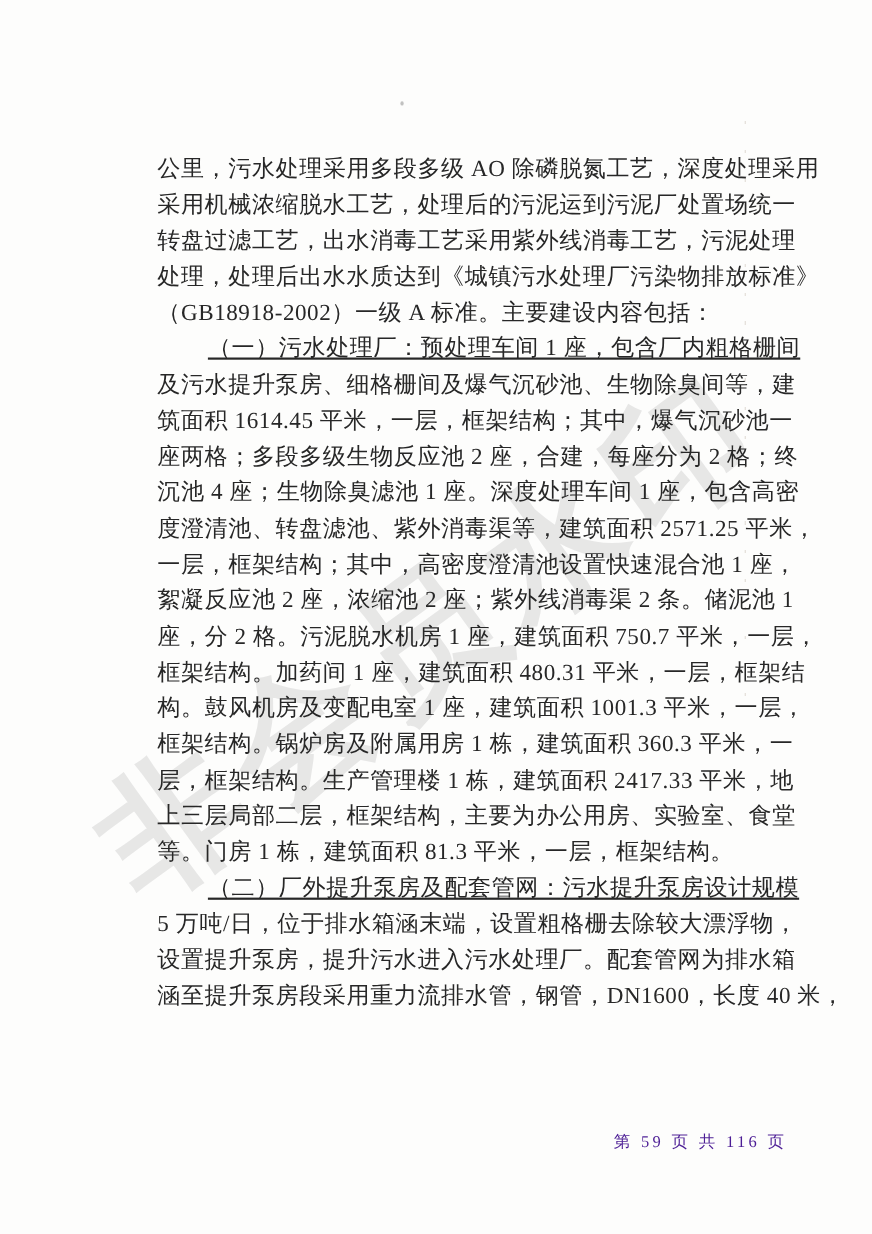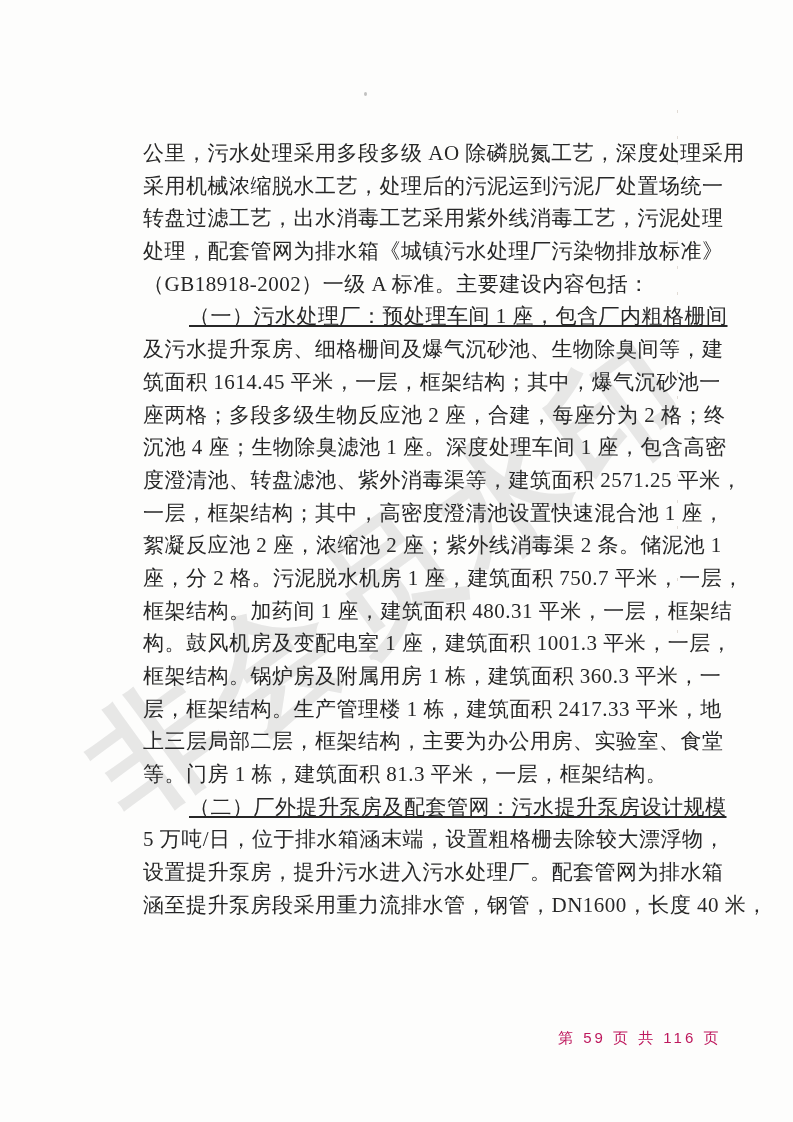--- a/index.html
+++ b/index.html
@@ -81,40 +81,40 @@
   }
   .line.para-last {
     text-align-last: left;
   }
   .footer {
     position: absolute;
     left: 558px;
     top: 1029px;
     font-size: 15px;
     letter-spacing: 3px;
-    color: #be185d;
+    color: #4c1d95;
     z-index: 1;
-    font-family: Liberation Sans, sans-serif;
+    font-family: Liberation Serif, serif;
   }
 </style>
 </head>
 <body>
 
 <div class="page">
 
   <div class="artifact-vline"></div>
   <div class="artifact-speck"></div>
 
   <div class="watermark">非会员水印</div>
 
   <div class="text-block">
     <div class="line">公里，污水处理采用多段多级 AO 除磷脱氮工艺，深度处理采用</div>
     <div class="line">采用机械浓缩脱水工艺，处理后的污泥运到污泥厂处置场统一</div>
     <div class="line">转盘过滤工艺，出水消毒工艺采用紫外线消毒工艺，污泥处理</div>
-    <div class="line">处理，配套管网为排水箱《城镇污水处理厂污染物排放标准》</div>
+    <div class="line">处理，处理后出水水质达到《城镇污水处理厂污染物排放标准》</div>
     <div class="line para-last">（GB18918-2002）一级 A 标准。主要建设内容包括：</div>
     <div class="line indent">（一）污水处理厂：预处理车间 1 座，包含厂内粗格栅间</div>
     <div class="line">及污水提升泵房、细格栅间及爆气沉砂池、生物除臭间等，建</div>
     <div class="line">筑面积 1614.45 平米，一层，框架结构；其中，爆气沉砂池一</div>
     <div class="line">座两格；多段多级生物反应池 2 座，合建，每座分为 2 格；终</div>
     <div class="line">沉池 4 座；生物除臭滤池 1 座。深度处理车间 1 座，包含高密</div>
     <div class="line">度澄清池、转盘滤池、紫外消毒渠等，建筑面积 2571.25 平米，</div>
     <div class="line">一层，框架结构；其中，高密度澄清池设置快速混合池 1 座，</div>
     <div class="line">絮凝反应池 2 座，浓缩池 2 座；紫外线消毒渠 2 条。储泥池 1</div>
     <div class="line">座，分 2 格。污泥脱水机房 1 座，建筑面积 750.7 平米，一层，</div>

